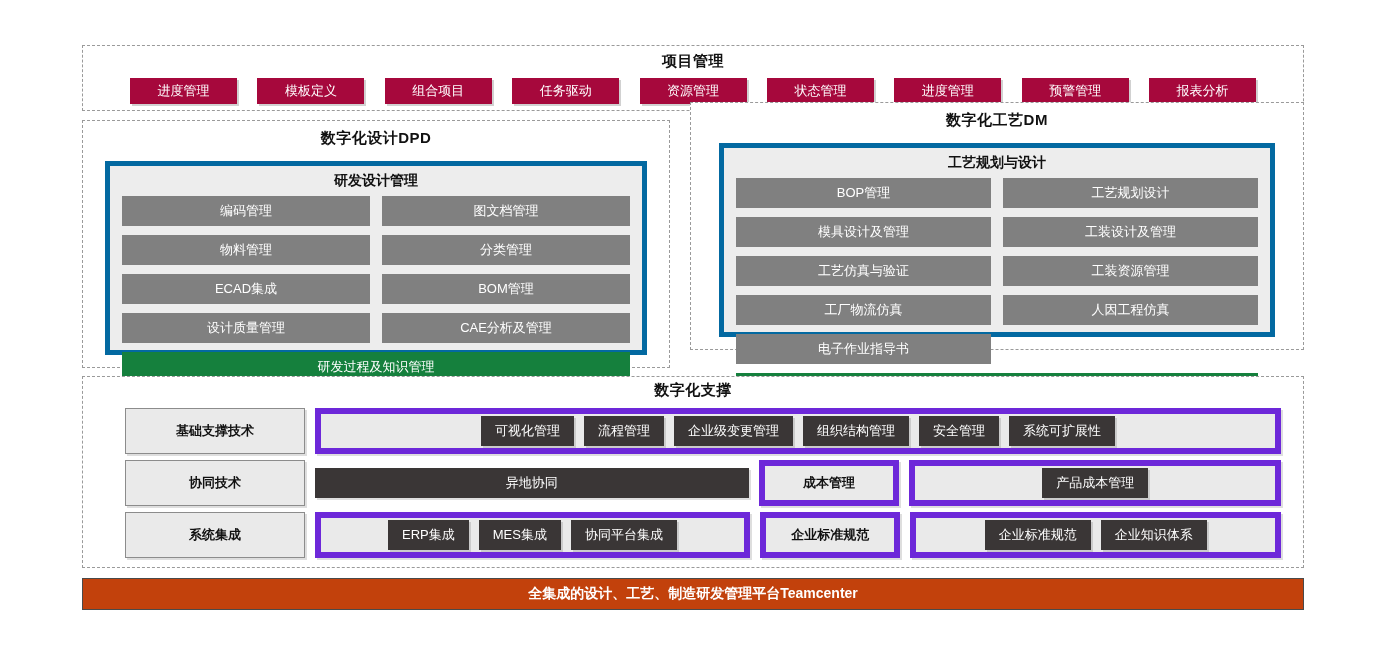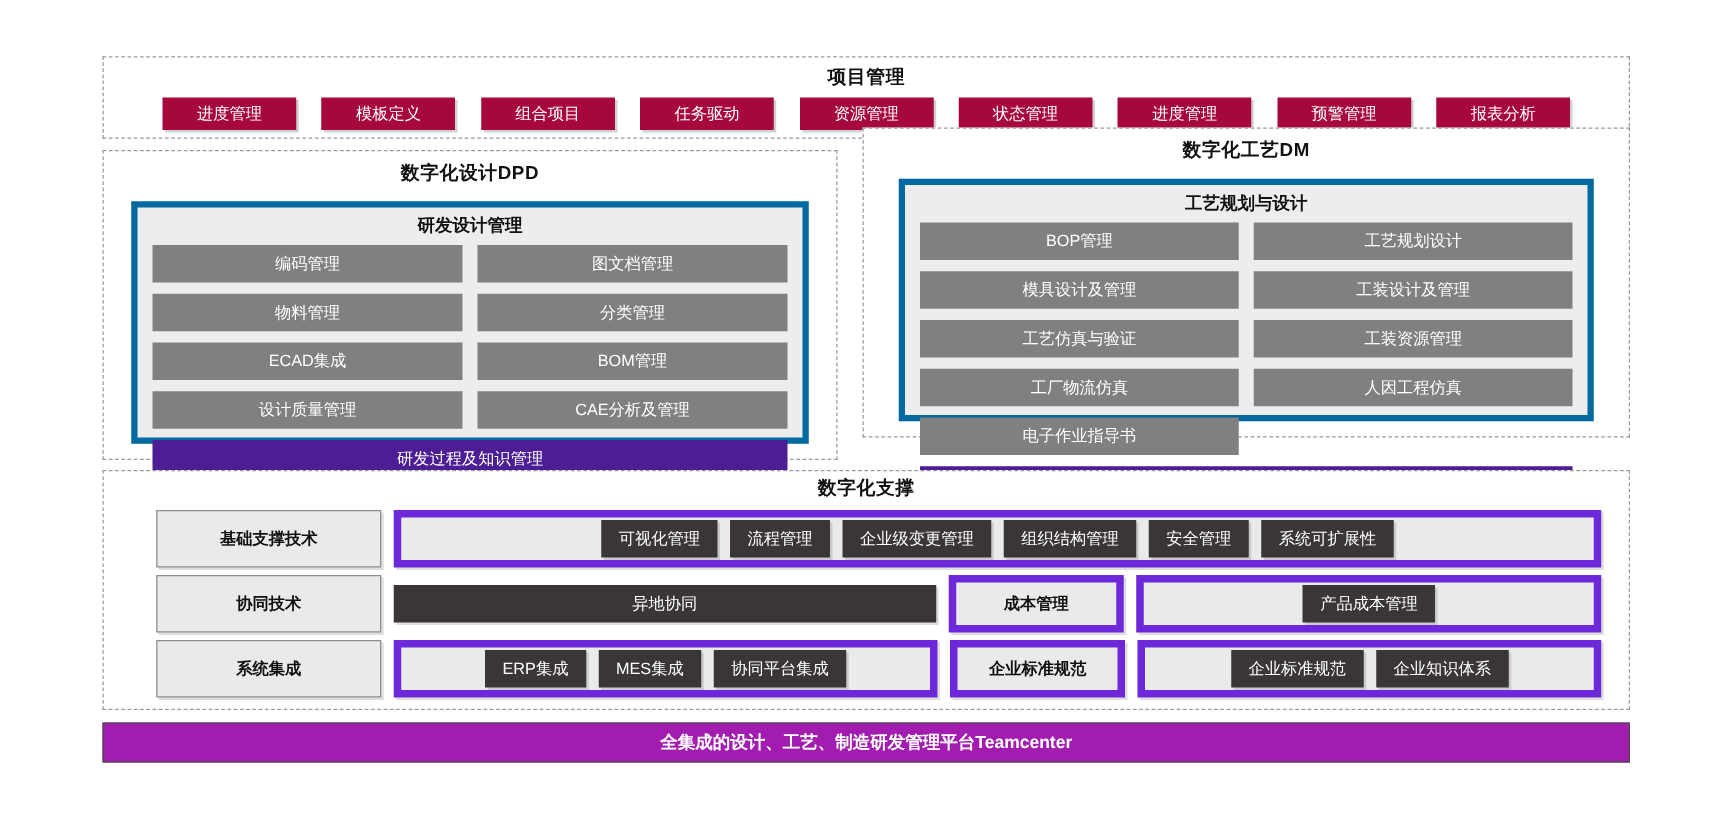--- a/index.html
+++ b/index.html
@@ -78,21 +78,21 @@
     height:30px;
     background:#808080;
     color:#ffffff;
     font-size:13px;
     display:flex;align-items:center;justify-content:center;
     box-sizing:border-box;
   }
   .full-cell{
     margin:9px 12px 0;
     height:30px;
-    background:#4c1d95;
+    background:#15803d;
     color:#ffffff;
     font-size:13px;
     display:flex;align-items:center;justify-content:center;
   }
 
   
   #support-panel{left:82px;top:376px;width:1222px;height:192px;}
   #support-panel .panel-title{margin-top:4px;}
 
   .srow{
@@ -138,21 +138,21 @@
     padding:0 14px;
     box-shadow:2px 2px 0 rgba(0,0,0,.13);
     box-sizing:border-box;
     white-space:nowrap;
   }
 
   
   #banner{
     position:absolute;
     left:82px;top:578px;width:1222px;height:32px;
-    background:#a21caf;
+    background:#c2410c;
     border:1px solid #4a4a4a;
     color:#ffffff;
     font-weight:bold;font-size:14px;
     display:flex;align-items:center;justify-content:center;
     box-sizing:border-box;
   }
 </style>
 </head>
 <body>
 

